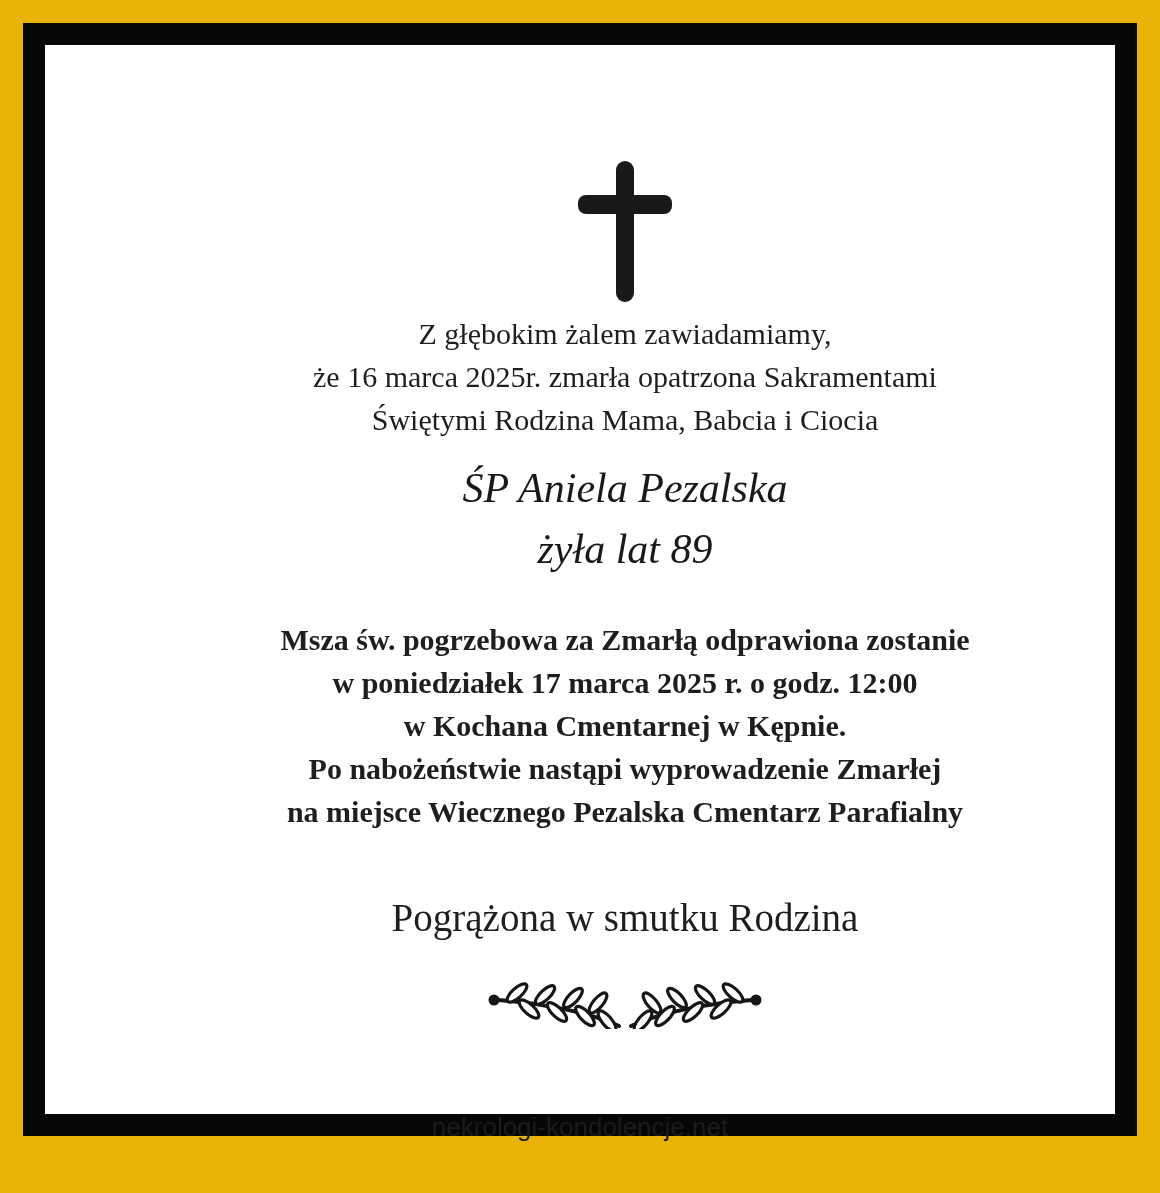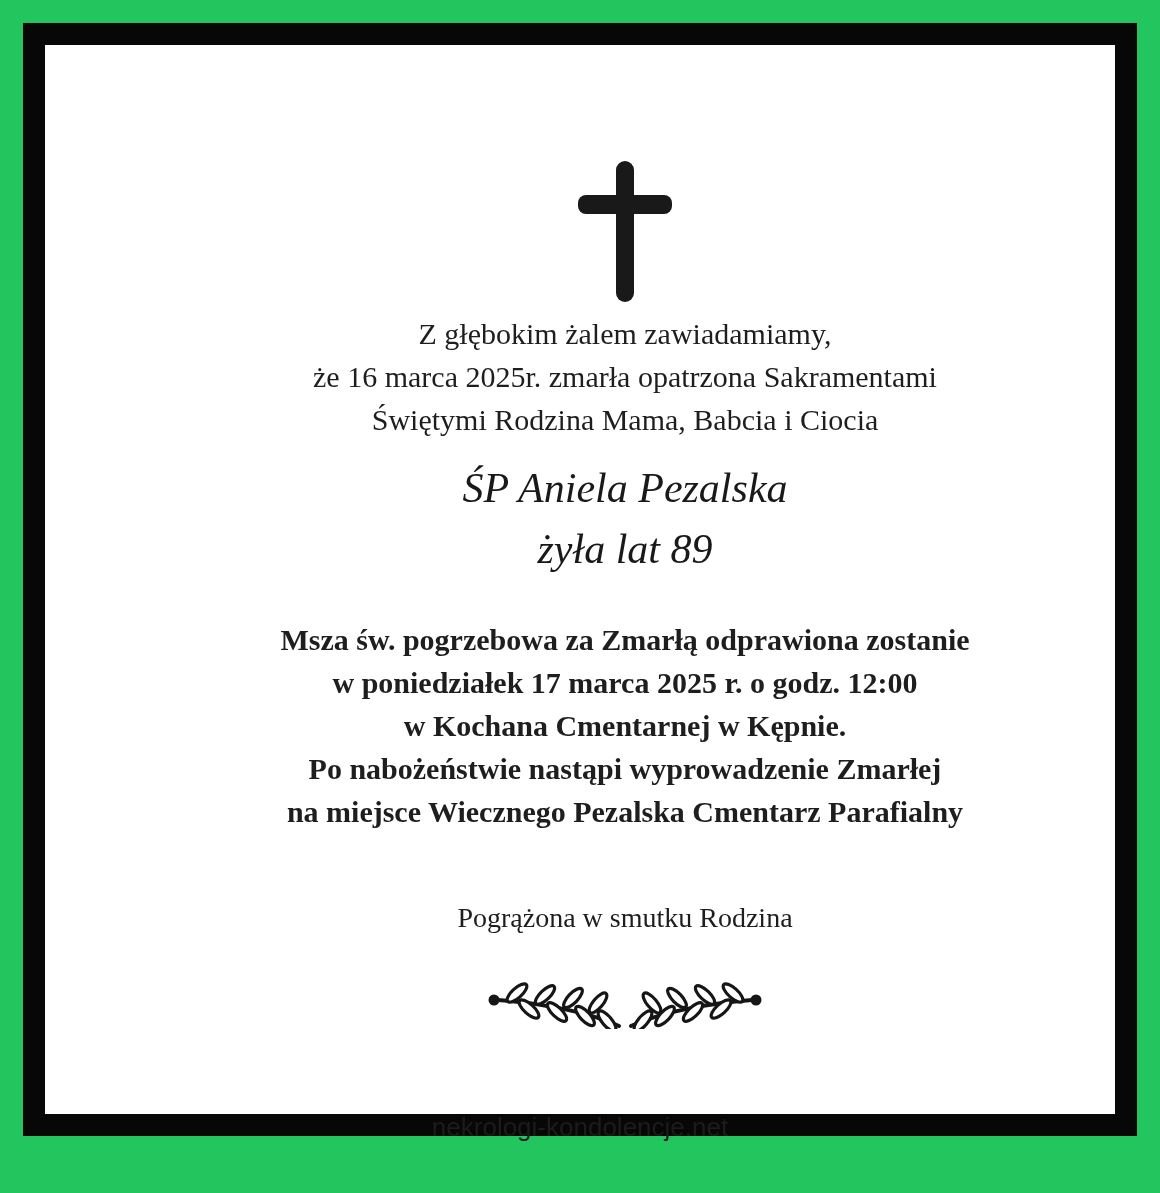--- a/index.html
+++ b/index.html
@@ -1,21 +1,21 @@
 <!DOCTYPE html>
 <html><head>
 <meta charset="utf-8">
 <style>
   * { margin: 0; padding: 0; box-sizing: border-box; }
   html, body { background: #ffffff; }
   .page {
     position: relative;
     width: 1160px;
     height: 1193px;
-    background: #22c55e;
+    background: #eab308;
     font-family: "Liberation Serif", "DejaVu Serif", serif;
     color: #1e1e1e;
     overflow: hidden;
   }
   .frame {
     position: absolute;
     left: 23px;
     top: 23px;
     width: 1114px;
     height: 1113px;
@@ -47,21 +47,21 @@
   }
   .details {
     margin-top: 38px;
     font-size: 30px;
     line-height: 43px;
     color: #1e1e1e;
     font-weight: bold;
   }
   .signature {
     margin-top: 63px;
-    font-size: 28px;
+    font-size: 39px;
     line-height: 43px;
     color: #1e1e1e;
   }
   .laurel-wrap { margin-top: 40px; height: 50px; }
   .site-footer {
     position: absolute;
     left: 0;
     top: 1111px;
     width: 1160px;
     text-align: center;

